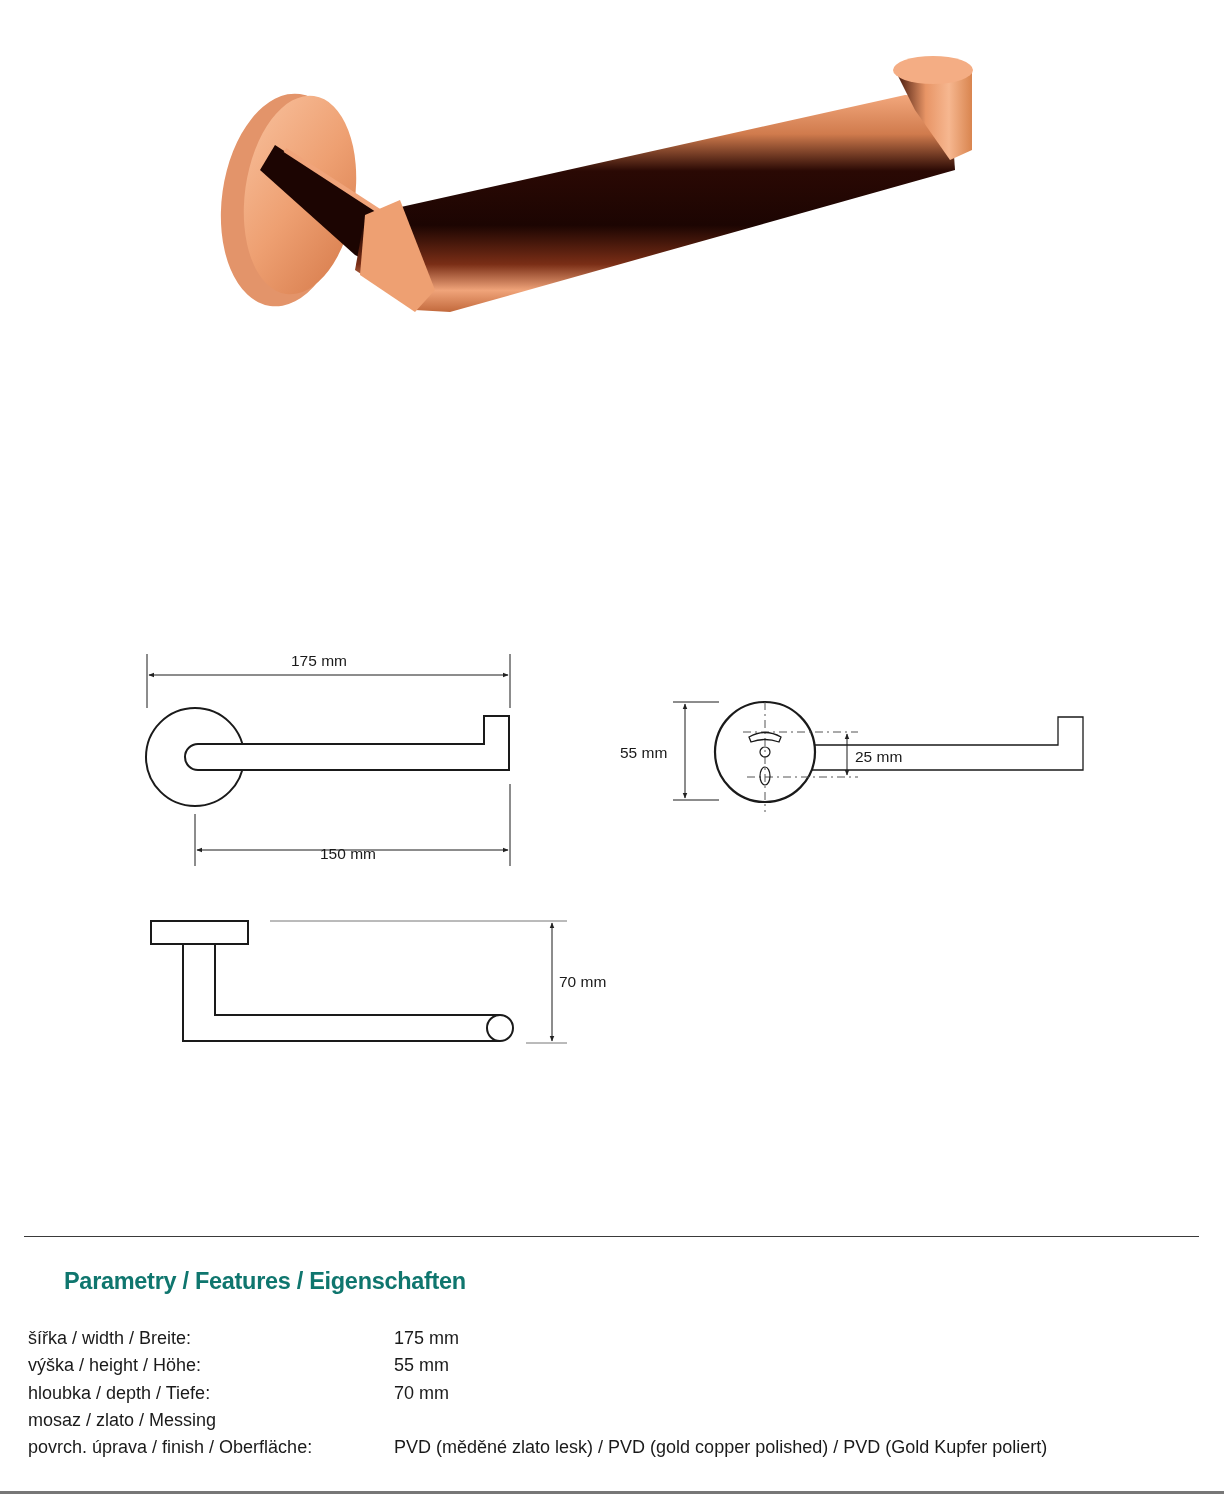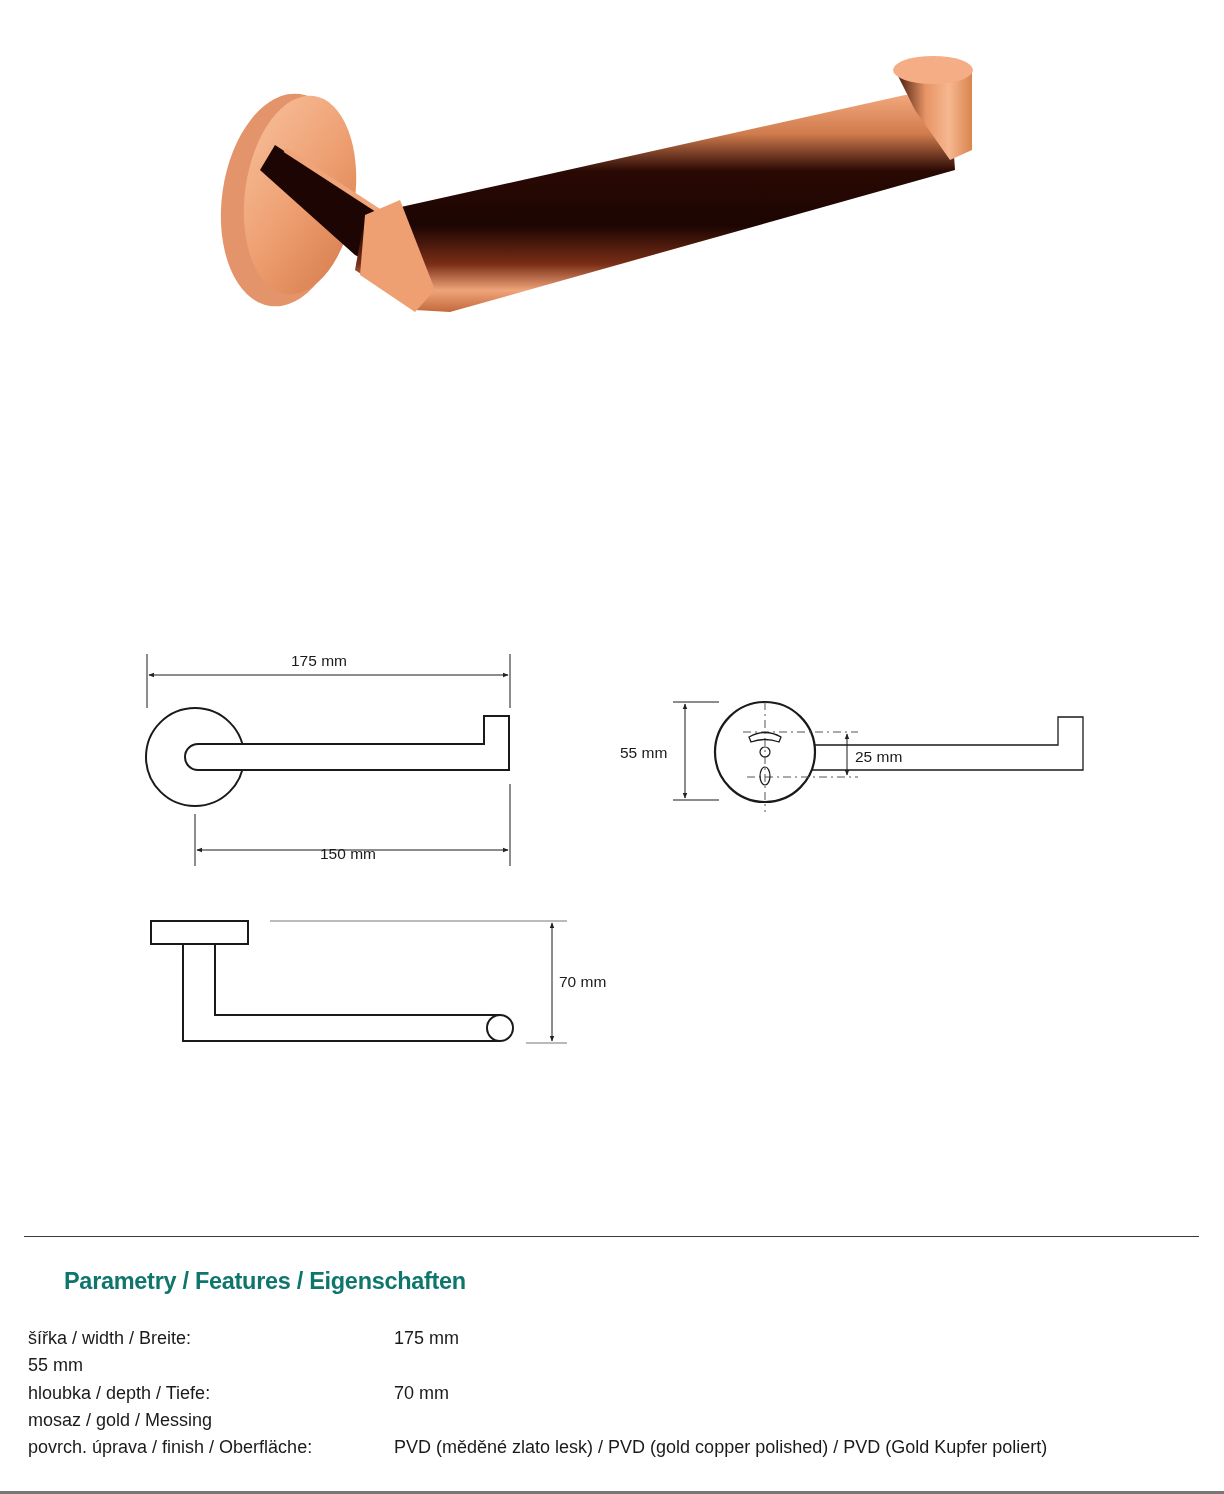--- a/index.html
+++ b/index.html
@@ -109,28 +109,29 @@
 <div class="abs rule-top"></div>
 
 <div class="abs section-title">Parametry / Features / Eigenschaften</div>
 
 <div class="abs spec-table">
   <div class="spec-row">
     <div class="spec-label">šířka / width / Breite:</div>
     <div class="spec-value">175 mm</div>
   </div>
   <div class="spec-row">
+    <div class="spec-label">výška / height / Höhe:</div>
     <div class="spec-value">55 mm</div>
   </div>
   <div class="spec-row">
     <div class="spec-label">hloubka / depth / Tiefe:</div>
     <div class="spec-value">70 mm</div>
   </div>
   <div class="spec-row">
-    <div class="spec-value">mosaz / gold / Messing</div>
+    <div class="spec-value">mosaz / zlato / Messing</div>
   </div>
   <div class="spec-row">
     <div class="spec-label">povrch. úprava / finish / Oberfläche:</div>
     <div class="spec-value">PVD (měděné zlato lesk) / PVD (gold copper polished) / PVD (Gold Kupfer poliert)</div>
   </div>
 </div>
 
 <div class="abs rule-bottom"></div>
 
 </body></html>

